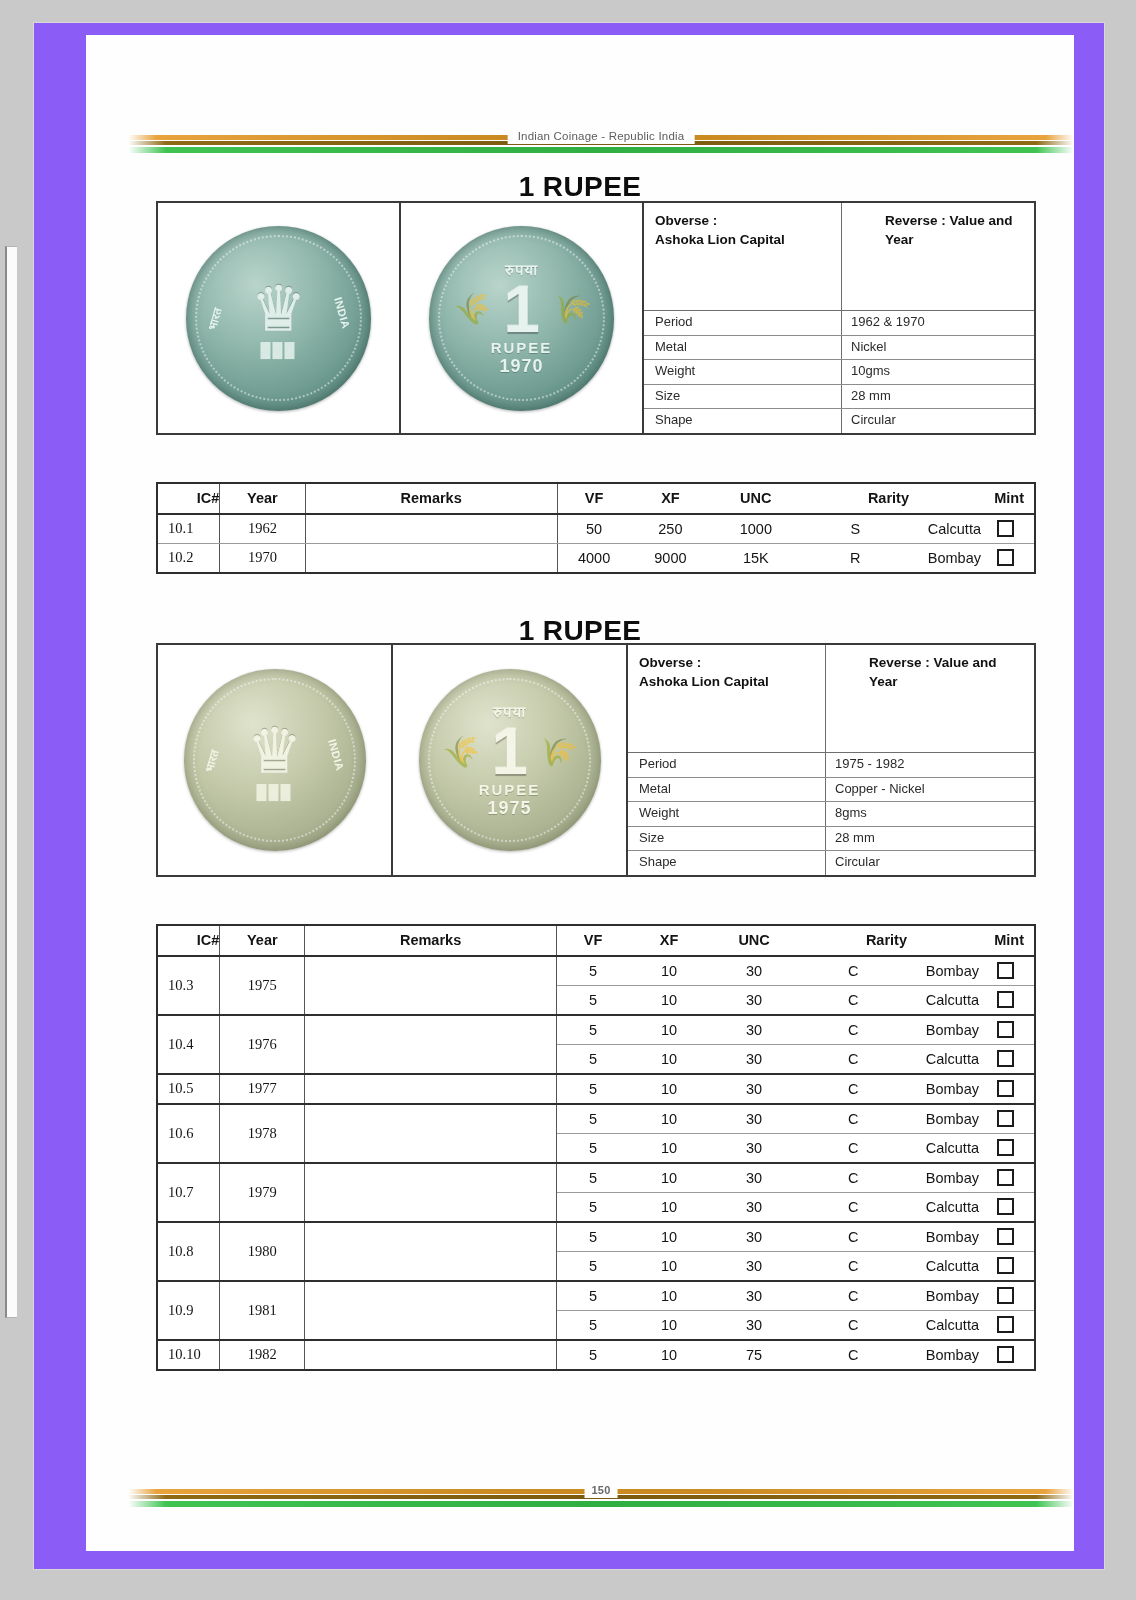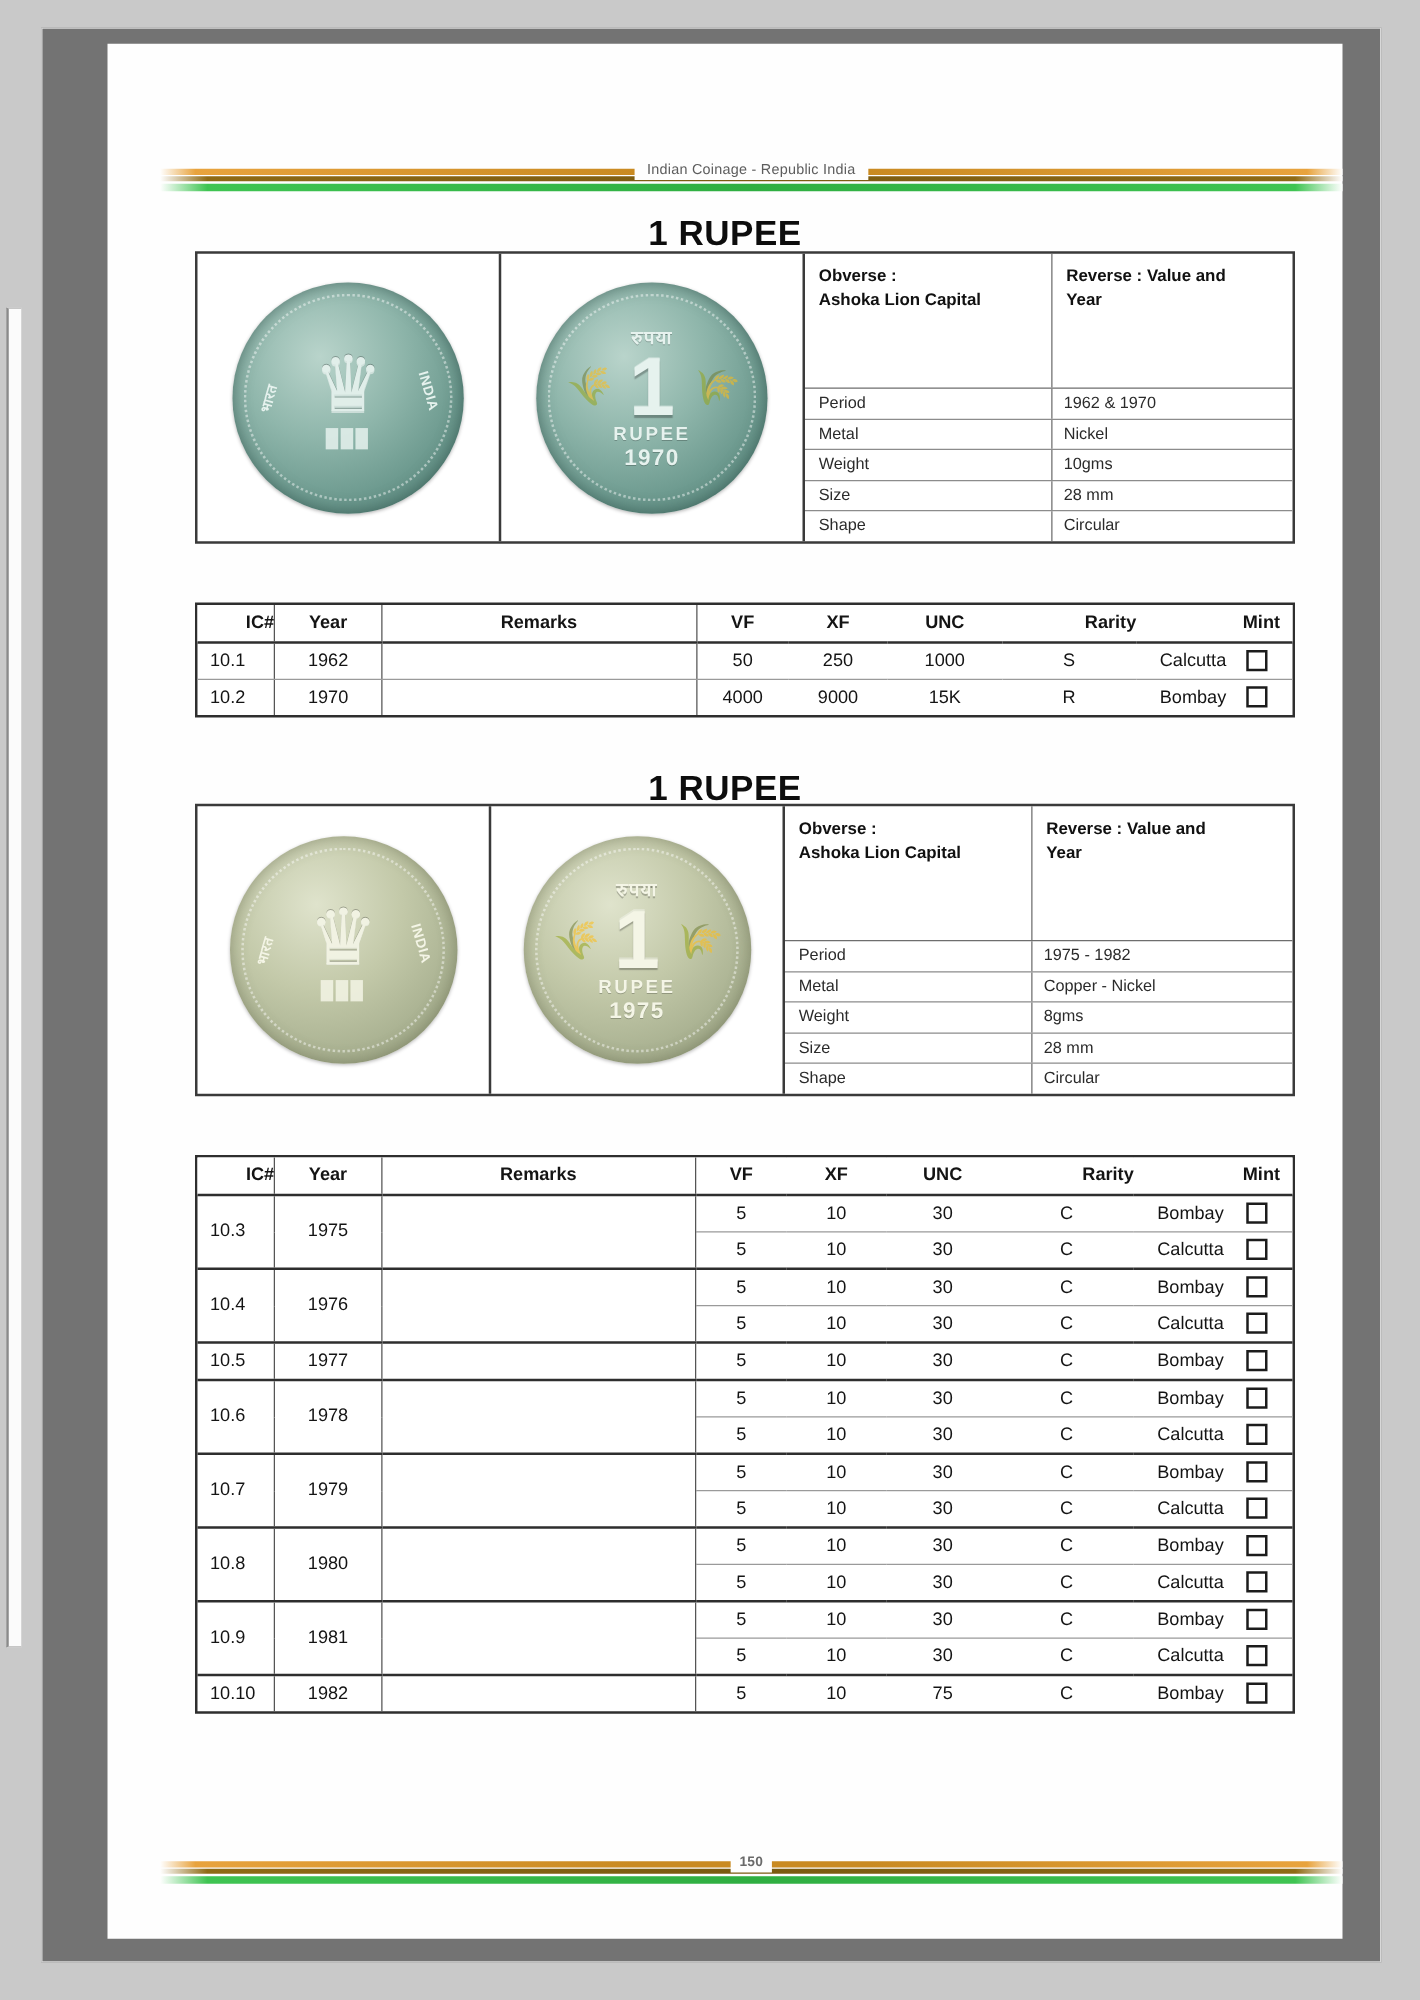--- a/index.html
+++ b/index.html
@@ -12,21 +12,21 @@
   .scan-edge-left {
     position: absolute; left: 5px; top: 246px;
     width: 12px; height: 1072px;
     border-left: 2px solid #8a8a8a; border-top: 1px solid #b5b5b5;
     border-bottom: 1px solid #b5b5b5;
     background: #fbfbfb;
   }
   .page {
     position: absolute; left: 33px; top: 22px;
     width: 1072px; height: 1548px;
-    background: #737373;
+    background: #8b5cf6;
     border: 1px solid #d8d8d8;
   }
   .sheet {
     position: absolute; left: 52px; top: 12px;
     width: 988px; height: 1516px;
     background: #fefefe;
   }
 
   
   .rule { position: absolute; left: 42px; width: 946px; height: 26px; }
@@ -85,21 +85,21 @@
   .rev-top { font-size: 15px; font-weight: bold; letter-spacing: 1px; text-shadow: 0 1px 0 rgba(0,0,0,.22); }
   .rev-num { font-size: 66px; font-weight: bold; line-height: .92; text-shadow: 0 2px 1px rgba(0,0,0,.28), 0 -1px 0 rgba(255,255,255,.35); }
   .rev-word { font-size: 15px; font-weight: bold; letter-spacing: 2px; text-shadow: 0 1px 0 rgba(0,0,0,.22); }
   .rev-year { font-size: 18px; font-weight: bold; letter-spacing: 1px; text-shadow: 0 1px 0 rgba(0,0,0,.22); }
   .wheat { position: absolute; top: 36%; font-size: 30px; opacity: .55; }
   .wheat.l { left: 14%; transform: rotate(-18deg); }
   .wheat.r { right: 13%; transform: rotate(18deg); }
 
   
   .spec-tbl { flex: 1; display: flex; flex-direction: column; }
-  .spec-head { display: flex; flex: 0 0 108px; border-bottom: 1px solid #6e6e6e; }
+  .spec-head { display: flex; flex: 0 0 108px; border-bottom: 1px solid #6e6e6e; gap: 32px; }
   .spec-head .h { padding: 9px 0 0 11px; font-size: 13.5px; font-weight: bold; color: #111; line-height: 1.38; }
   .spec-head .h1 { width: 198px; border-right: 1px solid #6e6e6e; }
   .spec-head .h2 { flex: 1; }
   .spec-row { display: flex; flex: 1; border-bottom: 1px solid #8c8c8c; font-size: 13px; color: #2b2b2b; }
   .spec-row:last-child { border-bottom: none; }
   .spec-row .k { width: 198px; border-right: 1px solid #6e6e6e; padding: 3px 0 0 11px; }
   .spec-row .v { flex: 1; padding: 3px 0 0 9px; }
 
   
   .ptable { position: absolute; left: 70px; width: 880px; border: 2px solid #2e2e2e; background: #fff; }
@@ -118,21 +118,21 @@
   .c-unc   { width: 92px;  text-align: center; margin-top: 16px; }
   .c-rar   { width: 108px; text-align: center; }
   .c-mint  { text-align: right; padding-right: 10px !important; }
   thead .c-rar { text-align: right; padding-left: 16px !important; }
   thead .c-mint { text-align: right; }
 
   .ptable tbody td { padding: 5px 0 6px; }
   .ptable tbody tr td { border-bottom: 1px solid #9a9a9a; }
   .ptable tbody tr.grp-end td { border-bottom: 2px solid #2e2e2e; }
   .ptable tbody tr:last-child td { border-bottom: none; }
-  .ptable tbody td.c-ic, .ptable tbody td.c-year { border-right: 1px solid #555; font-weight: normal; }
+  .ptable tbody td.c-ic, .ptable tbody td.c-year { border-right: 1px solid #555; font-weight: normal; font-family: Liberation Serif, serif; }
   .ptable tbody td.c-rem { border-right: 1px solid #555; }
   .ptable tbody td.c-ic { text-align: left; padding-left: 10px; }
   .ptable tbody td.span-cell { border-bottom: 2px solid #2e2e2e; }
 
   .mintwrap { display: flex; align-items: center; justify-content: flex-end; gap: 16px; padding-right: 10px; }
   .mintname { min-width: 72px; text-align: right; }
   .chk { width: 17px; height: 17px; border: 2px solid #1c1c1c; background: #fff; display: inline-block; flex: 0 0 auto; }
 
   .pt2 .c-mint .mintwrap { gap: 18px; }
 </style>

